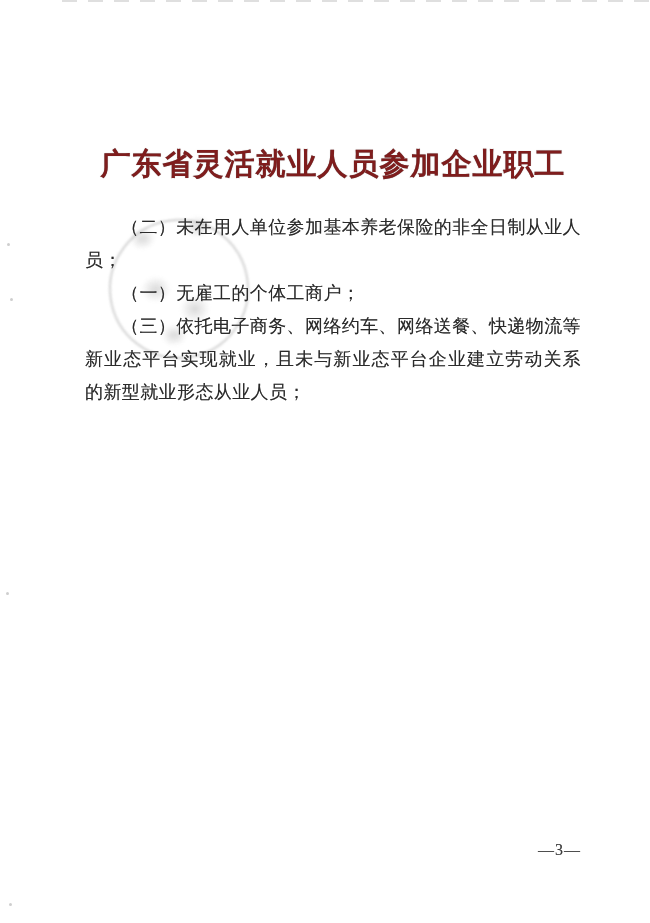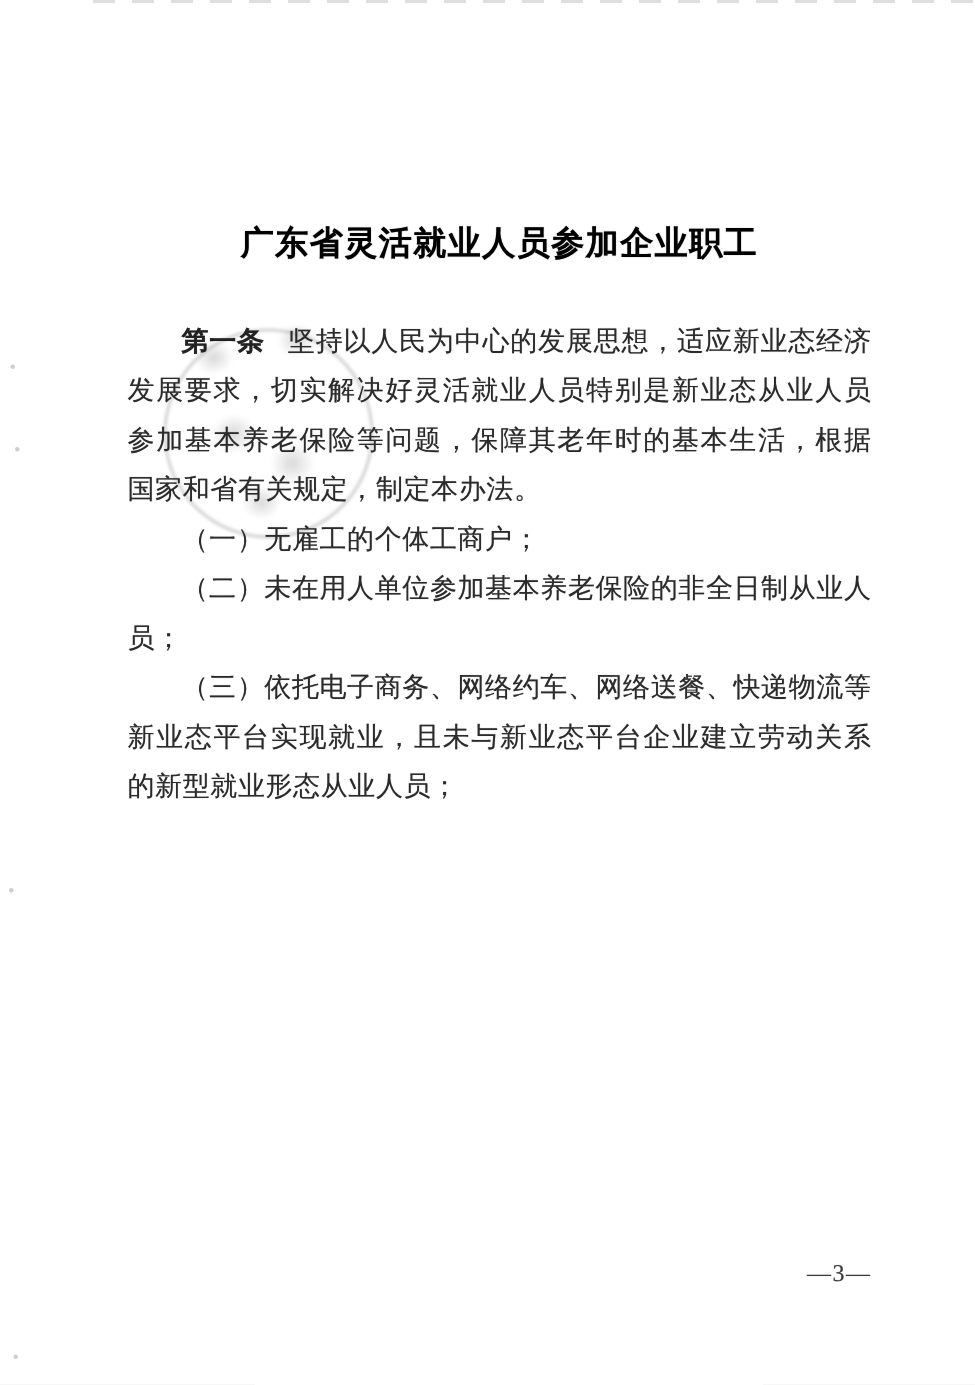--- a/index.html
+++ b/index.html
@@ -23,25 +23,25 @@
   }
   .scan-speck {
     position: absolute; width: 3px; height: 3px; border-radius: 50%;
     background: rgba(80,80,80,0.28); filter: blur(0.5px);
   }
   .doc {
     position: absolute; left: 85px; top: 146px; width: 496px;
     color: #2b2b2b;
   }
   .title {
-    font-family: Liberation Mono, monospace;
+    font-family: Liberation Serif, serif;
     font-weight: 700;
-    font-size: 22px; line-height: 35px;
+    font-size: 30px; line-height: 35px;
     text-align: center; letter-spacing: 1px;
-    color: #000000;
+    color: #7f1d1d;
     margin: 0 0 30px 0;
     text-shadow: 0 0 0.7px rgba(0,0,0,0.55);
   }
   .para {
     margin: 0;
     font-size: 18px; line-height: 33px;
     text-align: justify; text-justify: inter-character;
     text-indent: 2em;
     word-break: break-all;
     letter-spacing: 0.4px;
@@ -93,26 +93,25 @@
     <div class="seal-smudge" style="left:30px; top:52px; width:30px; height:26px;"></div>
     <div class="seal-smudge" style="left:66px; top:76px; width:30px; height:28px;"></div>
     <div class="seal-smudge" style="left:44px; top:102px; width:26px; height:22px;"></div>
   </div>
 
   <div class="doc">
     <h1 class="title">
       <span>广东省灵活就业人员参加企业职工</span><br>
     </h1>
 
-    <p class="para"><b class="term">第一条</b><span>坚持以人民为中心的发展思想，适应新业态经济发展要求，切实解决好灵活就业人员特别是新业态从业人员参加基本养老保险等问题，保障其老年时的基本生活，根据国家和省有关规定，制定本办法。</span></p>
 
 
+    <p class="para"><span>（二）未在用人单位参加基本养老保险的非全日制从业人员；</span></p>
+
     <p class="para"><span>（一）无雇工的个体工商户；</span></p>
-
-    <p class="para"><span>（二）未在用人单位参加基本养老保险的非全日制从业人员；</span></p>
 
     <p class="para"><span>（三）依托电子商务、网络约车、网络送餐、快递物流等新业态平台实现就业，且未与新业态平台企业建立劳动关系的新型就业形态从业人员；</span></p>
 
 
 
   </div>
 
   <div class="page-number">—3—</div>
 
 </div>

